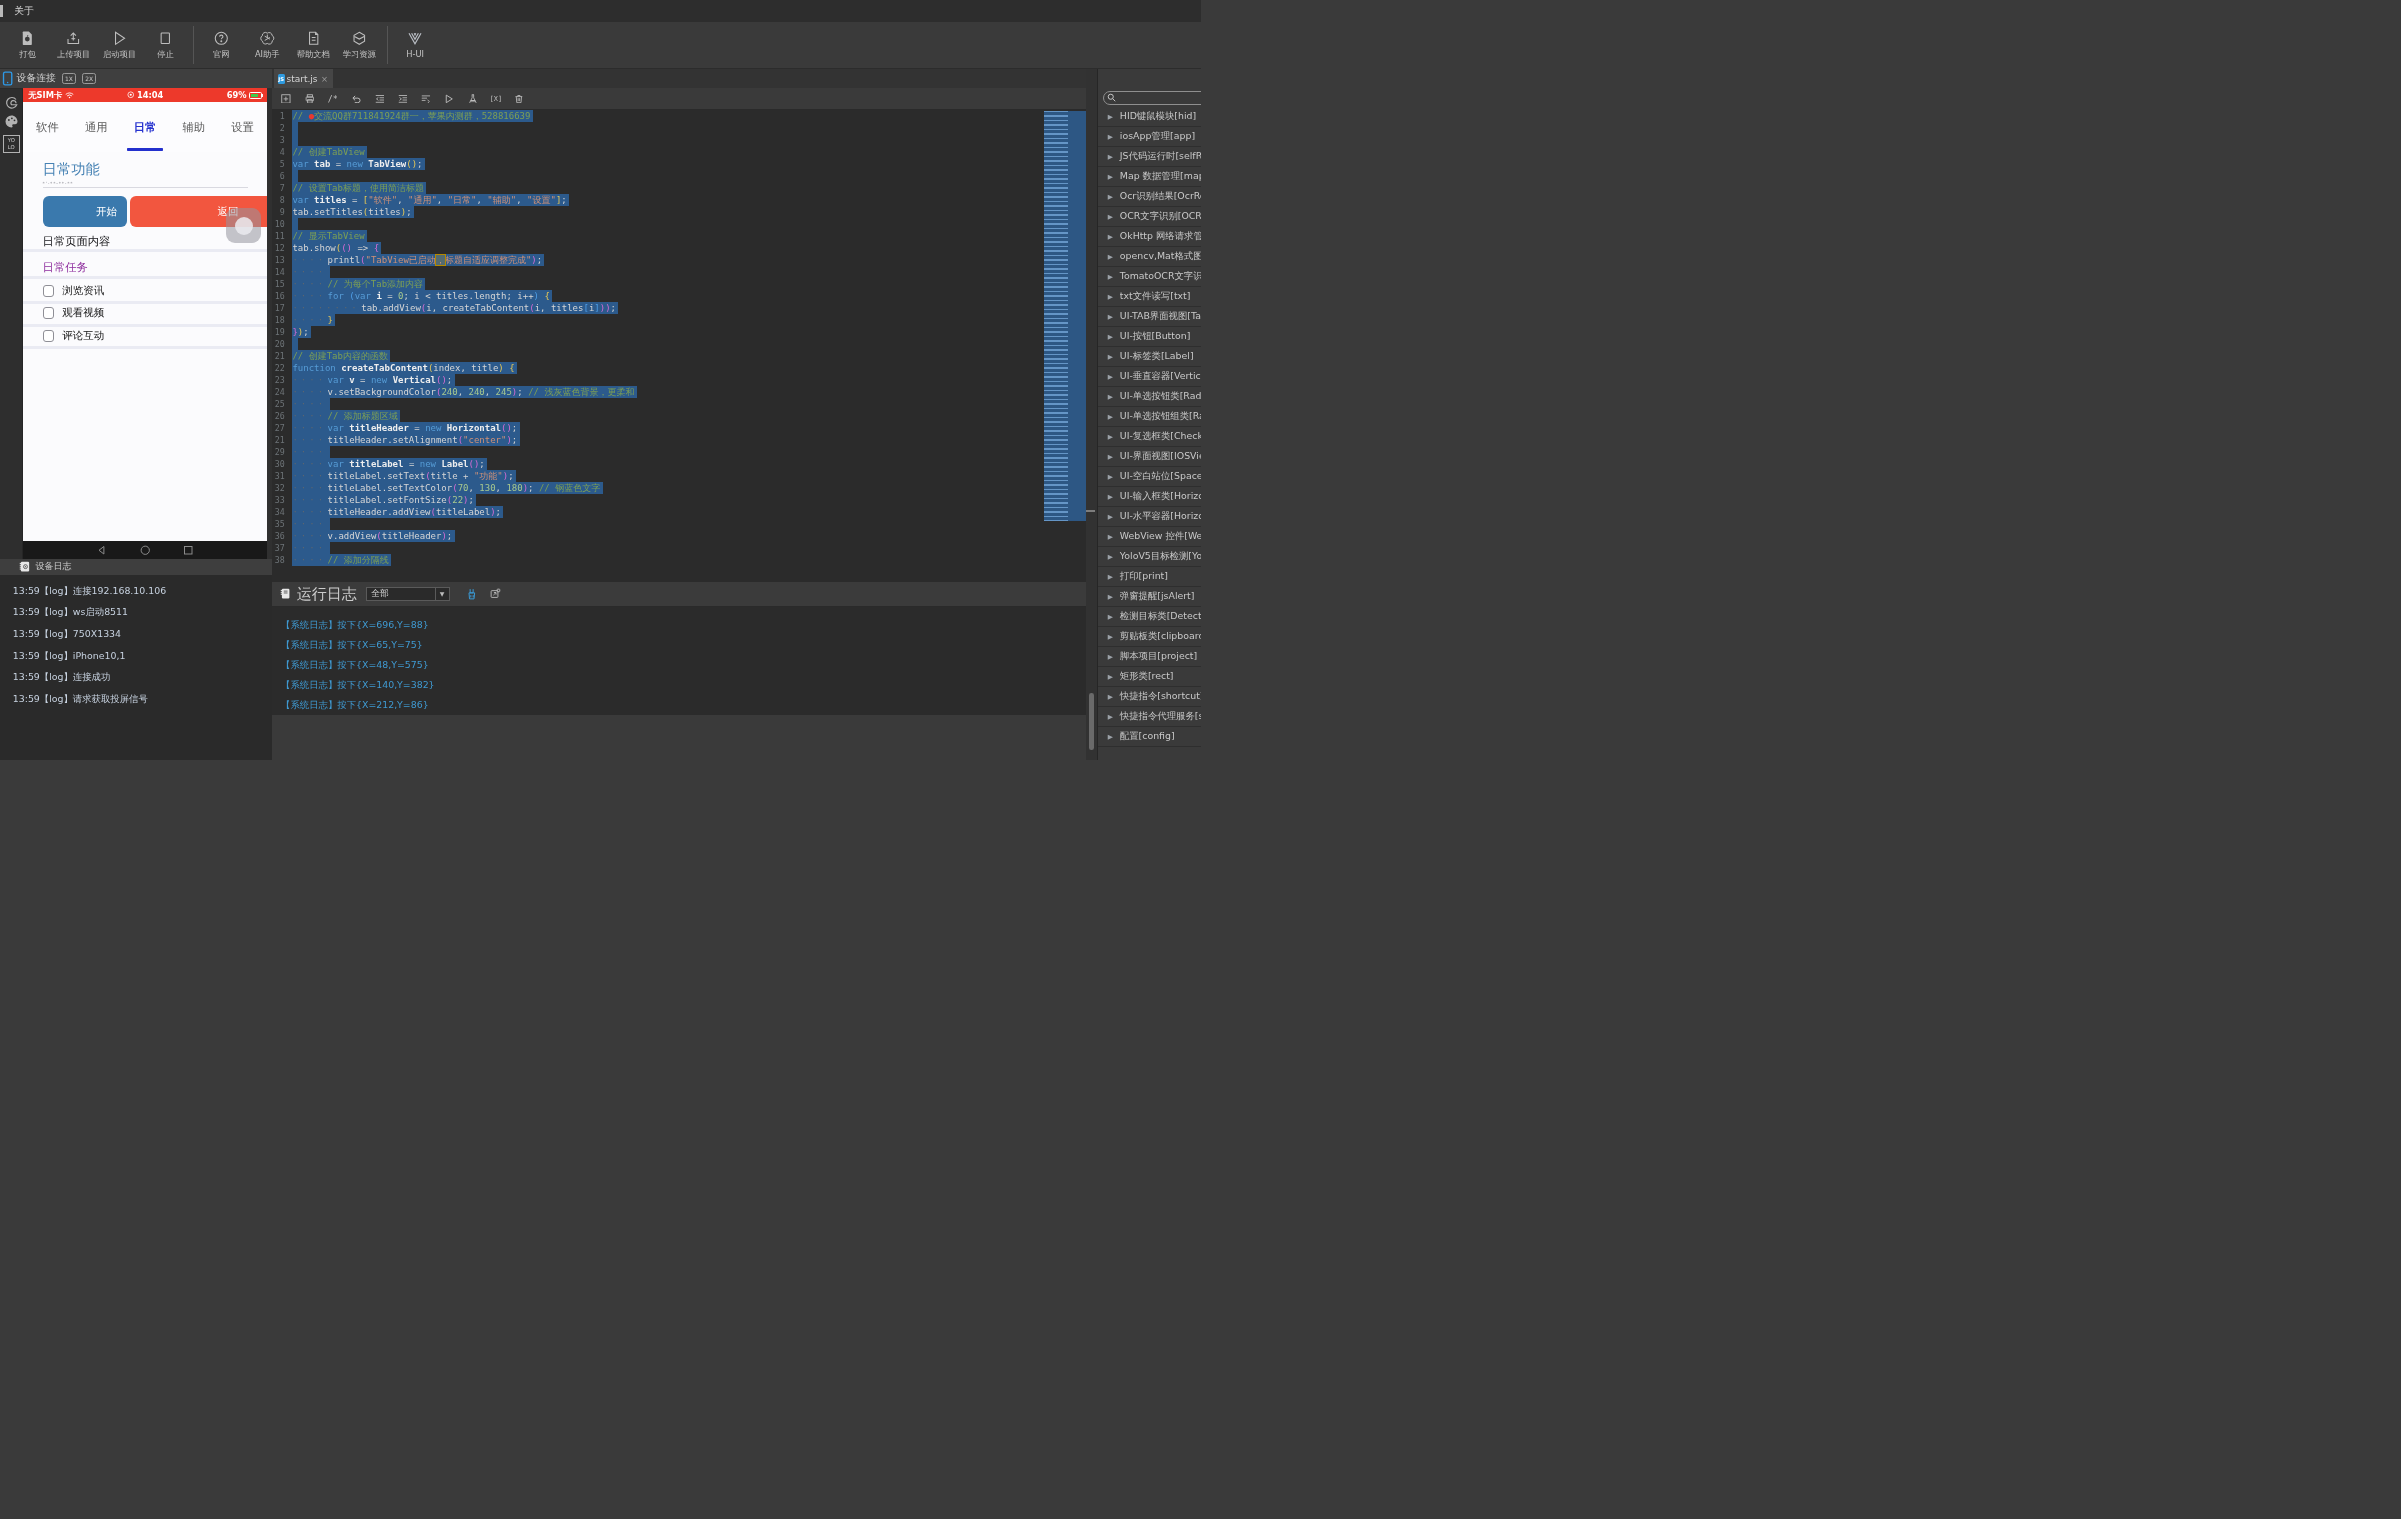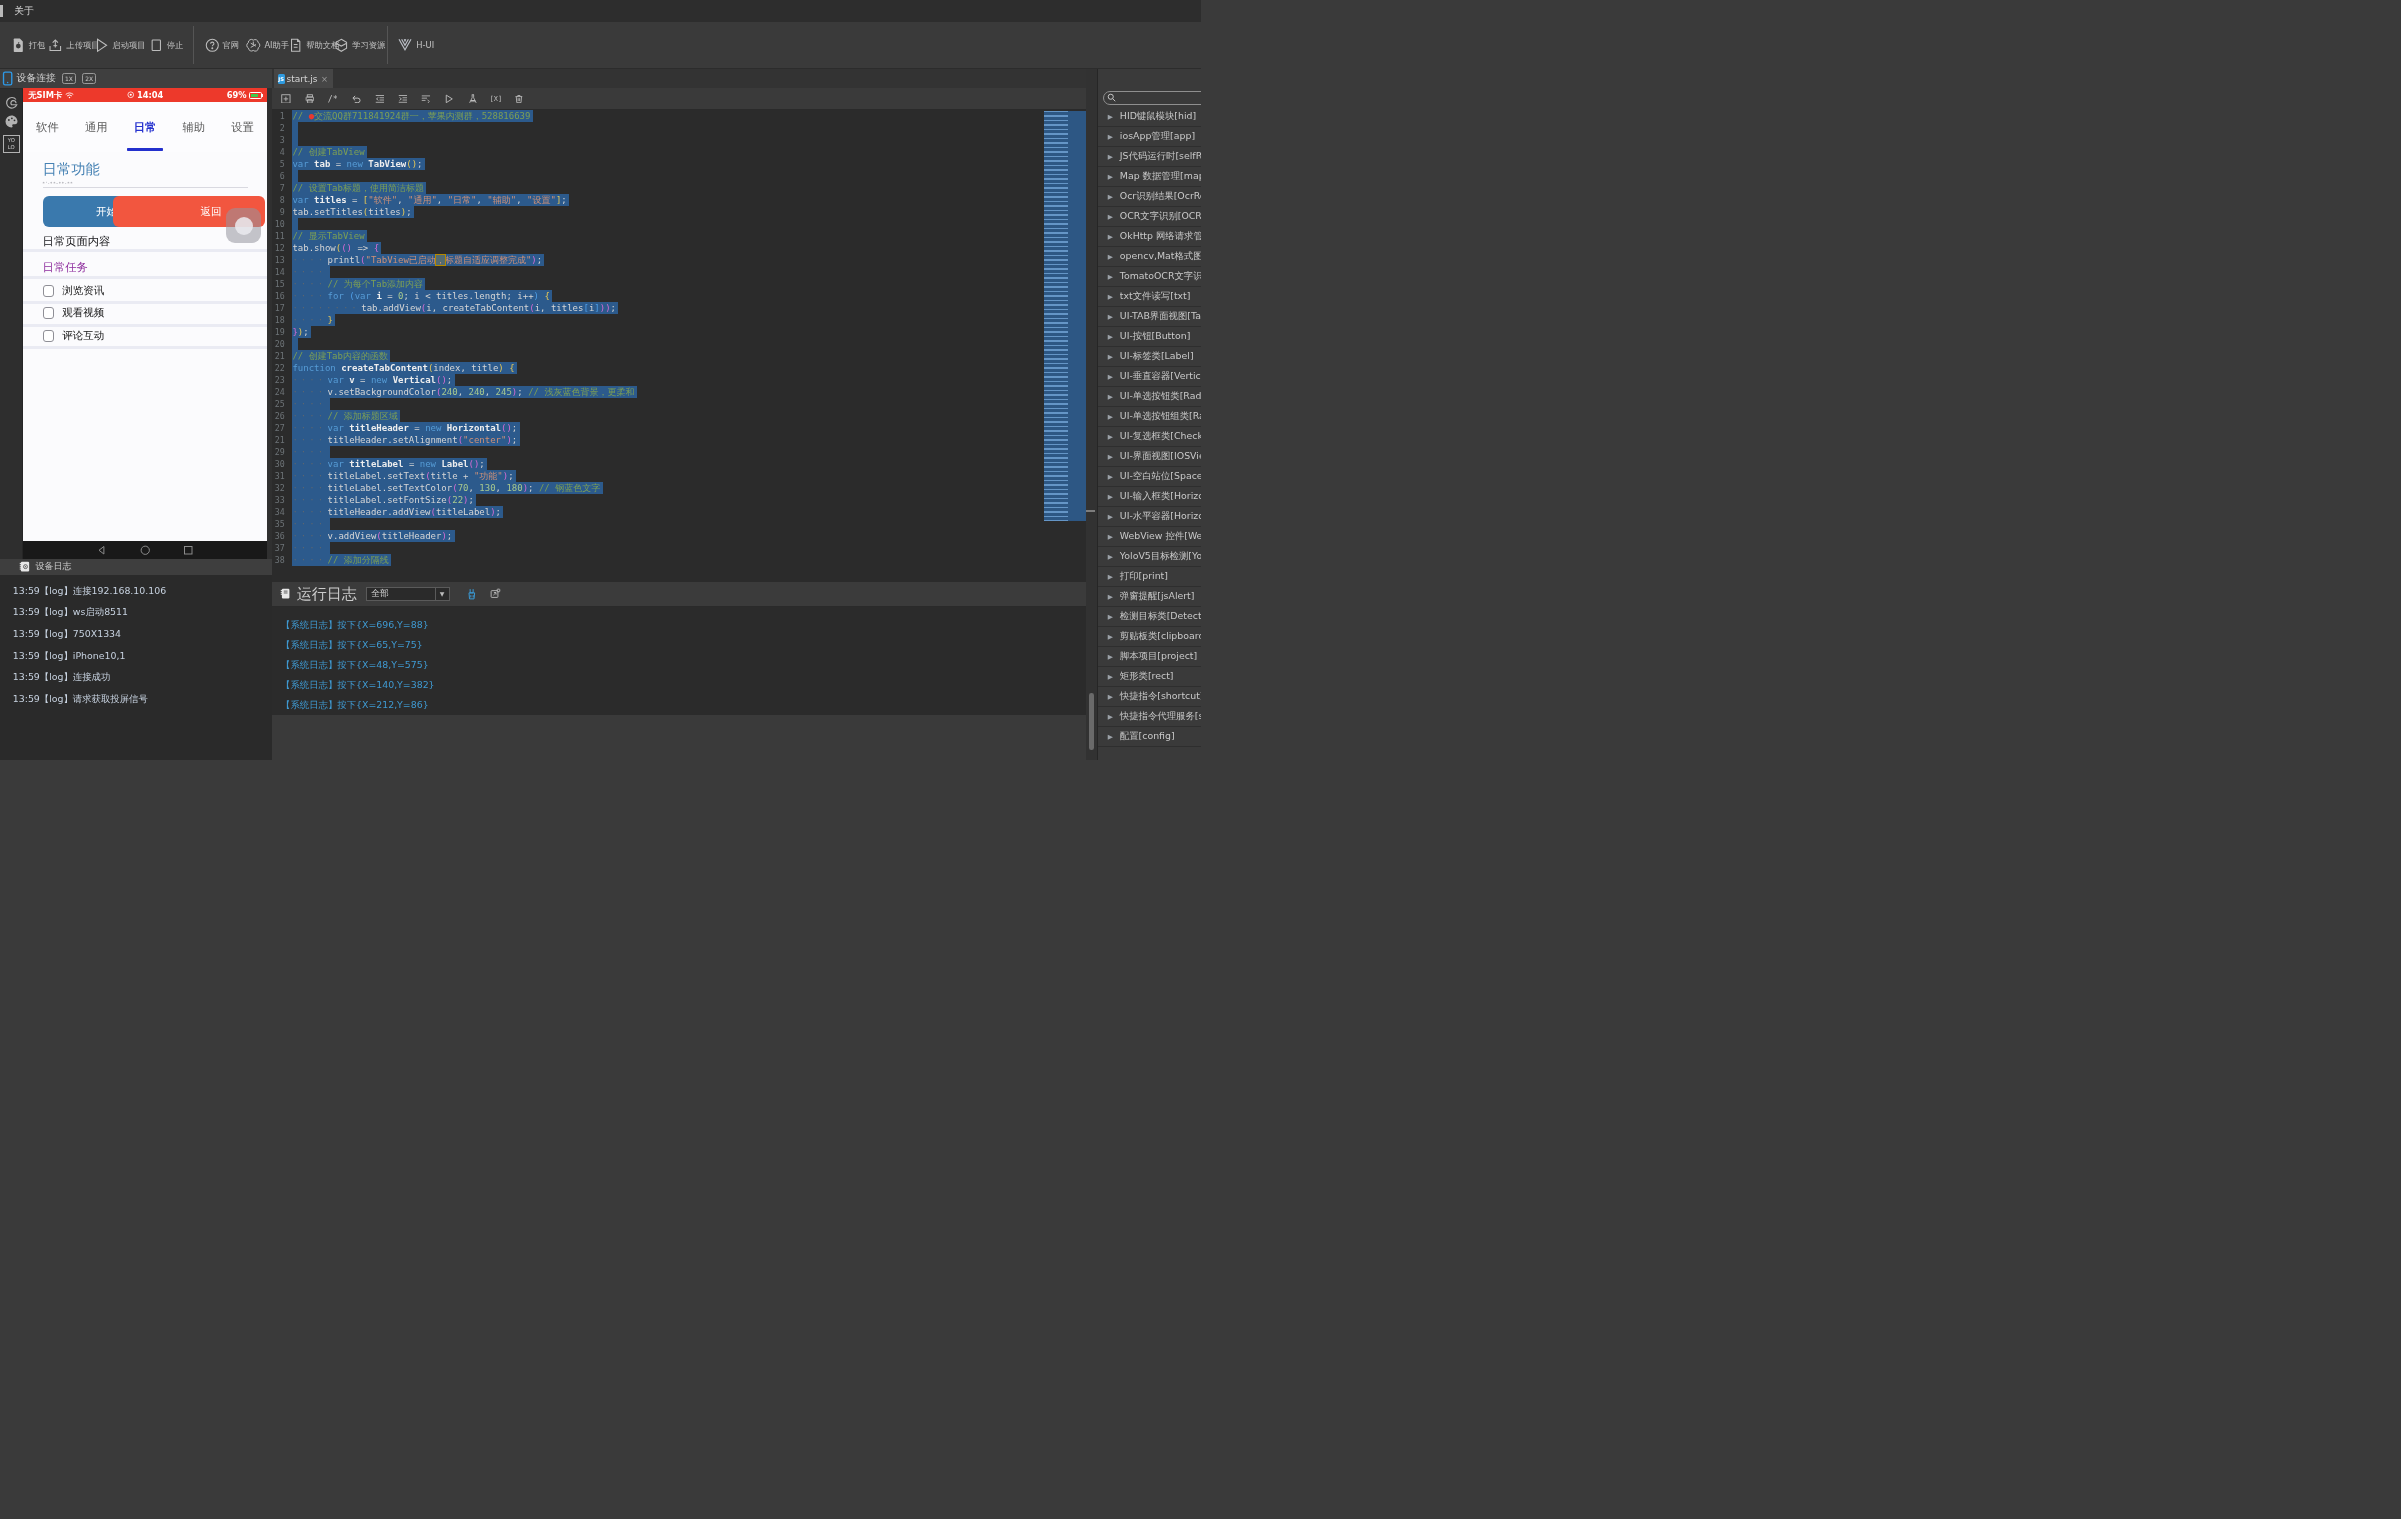--- a/index.html
+++ b/index.html
@@ -9,21 +9,21 @@
   svg { display:block; }
 
   
   #titlebar { left:0; top:0; width:1201px; height:22px; background:#2d2d2d; }
   #titlebar .sliver { position:absolute; left:0; top:5.3px; width:3px; height:11.3px; background:#b9b9b9; }
   #menu-about { position:absolute; left:14.3px; top:4.5px; font-size:9.8px; color:#d6d6d6; cursor:default; }
 
   
   #toolbar { left:0; top:22px; width:1201px; height:47px; background:#3a3a3a; border-bottom:0.8px solid #2c2c2c;
     display:flex; align-items:center; }
-  .tb-item { width:46px; height:39px; display:flex; flex-direction:row; align-items:center; justify-content:center; gap:2.3px; color:#c4c4c4; }
+  .tb-item { width:46px; height:39px; display:flex; flex-direction:column; align-items:center; justify-content:center; gap:2.3px; color:#c4c4c4; }
   .tb-item .lbl { font-size:8.3px; white-space:nowrap; }
   .tb-div { width:0.8px; height:38px; background:#555; margin:0 4.5px; }
   #toolbar .pad { width:4.5px; }
 
   
   #left-strip { left:0; top:69px; width:23px; height:491px; background:#2e2e2e; border-right:0.8px solid #262626; }
   .strip-ic { position:absolute; left:3.8px; }
   #device-header { left:0; top:69px; width:272px; height:19.6px; background:#3f3f3f; border-bottom:0.8px solid #2a2a2a; display:flex; align-items:center; }
   #device-header .ttl { font-size:9.8px; color:#d2d2d2; margin-left:3px; }
   .zoom-btn { margin-left:6px; width:14.3px; height:11.3px; border:0.8px solid #9a9a9a; border-radius:2.3px; color:#c9c9c9;
@@ -41,21 +41,21 @@
   #p-tabs { position:absolute; left:0; top:14.3px; width:244px; height:50px; background:#fcfcfe;
     display:flex; align-items:center; justify-content:space-around; font-size:11.3px; color:#5b5b5b; }
   #p-tabs .active { color:#2733cf; font-weight:bold; position:relative; }
   #p-tabs .active::after { content:""; position:absolute; left:-6.8px; right:-6.8px; top:28px; height:3px; background:#2330cd; border-radius:0.8px; }
   #p-head { position:absolute; left:19.6px; top:72px; font-size:14.3px; color:#4682b4; }
   .hairline { position:absolute; left:19.6px; top:99px; width:205px; border-top:0.8px solid #d9d9e0; }
   .microtext { position:absolute; left:19.6px; top:93px; font-size:4.5px; color:#9a9aa2; letter-spacing:0.8px; }
   .pbtn { position:absolute; top:108px; height:31px; border-radius:6px; color:#fff; font-size:10.5px;
     display:flex; align-items:center; justify-content:center;padding-left:44px; }
   #btn-start { left:19.6px; width:84px; background:#3a79ad; }
-  #btn-back  { left:90px; width:152px; background:#f2563f; }
+  #btn-back  { left:107px; width:152px; background:#f2563f; }
   #assistive { position:absolute; left:203px; top:120px; width:35px; height:35px; border-radius:9px;
     background:rgba(150,150,158,.55); display:flex; align-items:center; justify-content:center; }
   #assistive i { width:18px; height:18px; border-radius:50%; background:rgba(235,235,240,.85); }
   .psec1 { position:absolute; left:19.6px; top:146px; font-size:11.3px; color:#17171a; }
   .psep { position:absolute; left:0; width:244px; height:3px; background:#eaebf3; }
   .psec2 { position:absolute; left:19.6px; top:172px; font-size:11.3px; color:#8f2f9e; }
   .task { position:absolute; left:19.6px; display:flex; align-items:center; gap:8.3px; font-size:10.5px; color:#141414; }
   .cbx { width:11.3px; height:11.3px; border:1.1px solid #8f8f96; border-radius:3px; background:#fff; }
 
   #p-nav { left:23px; top:541px; width:244px; height:18px; background:#191919; display:flex; align-items:center;

